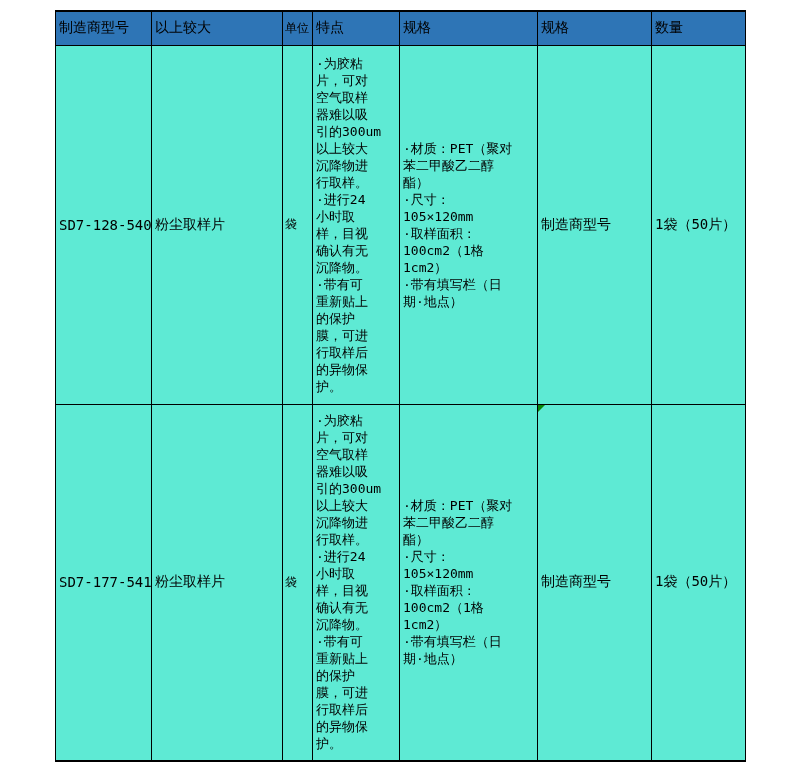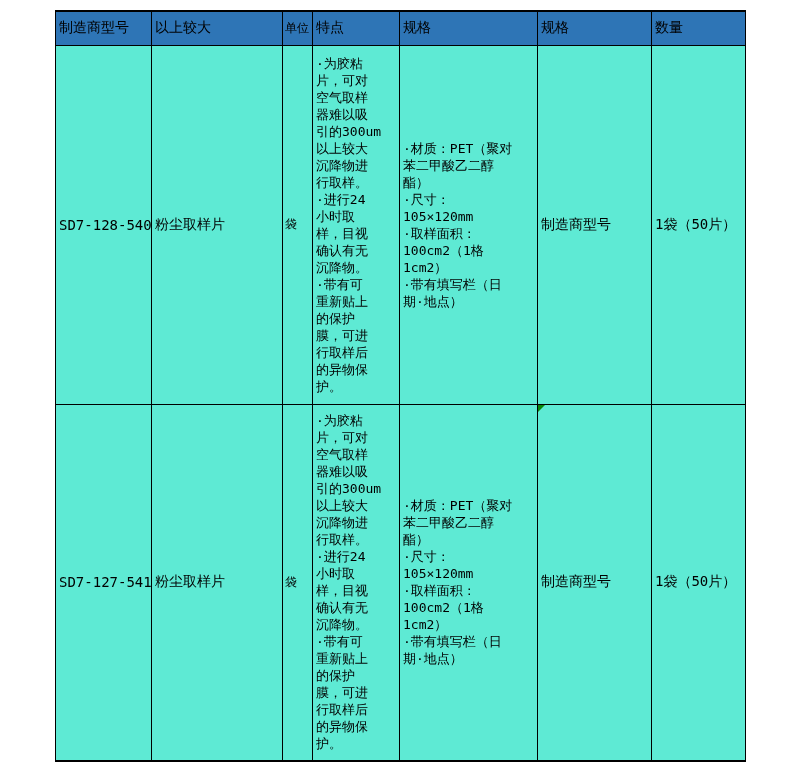--- a/index.html
+++ b/index.html
@@ -114,21 +114,21 @@
 105×120mm
 ·取样面积：
 100cm2（1格
 1cm2）
 ·带有填写栏（日
 期·地点）</td>
         <td class="nowrap">制造商型号</td>
         <td class="nowrap">1袋（50片）</td>
       </tr>
       <tr class="row-2">
-        <td class="nowrap">SD7-127-541</td>
+        <td class="nowrap">SD7-177-541</td>
         <td class="nowrap">粉尘取样片</td>
         <td class="c-unit nowrap">袋</td>
         <td class="pre">·为胶粘
 片，可对
 空气取样
 器难以吸
 引的300um
 以上较大
 沉降物进
 行取样。

